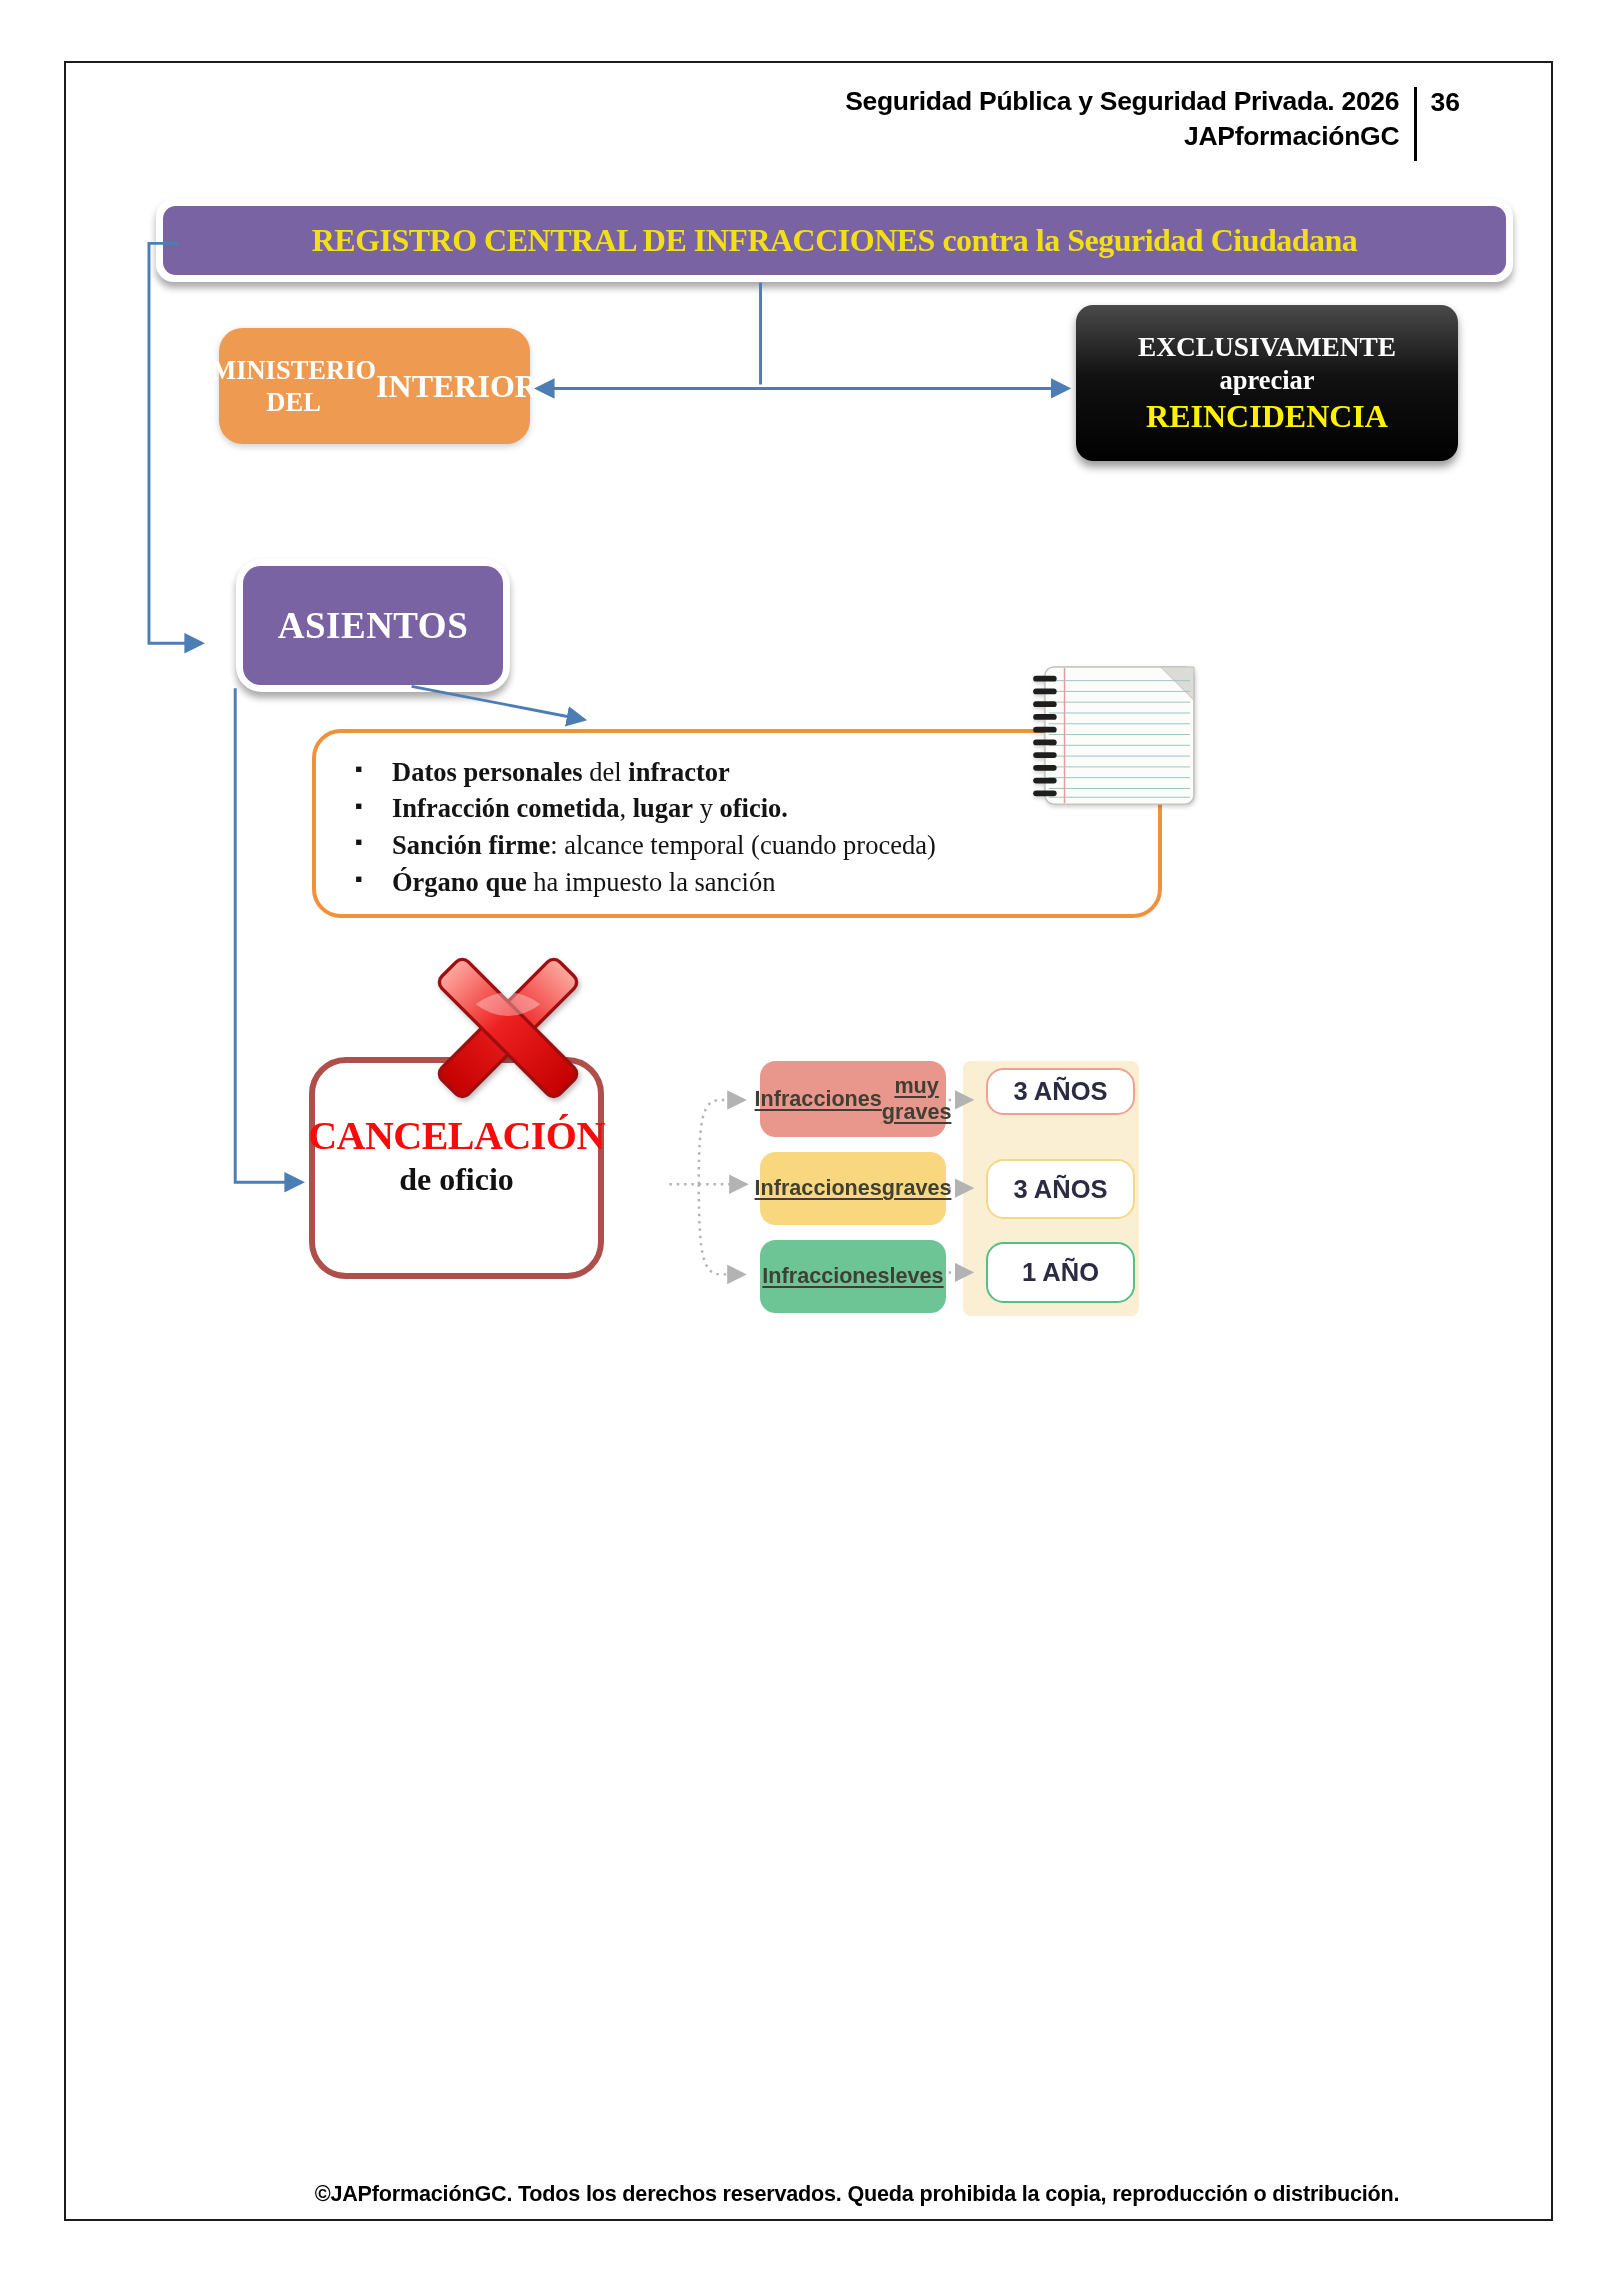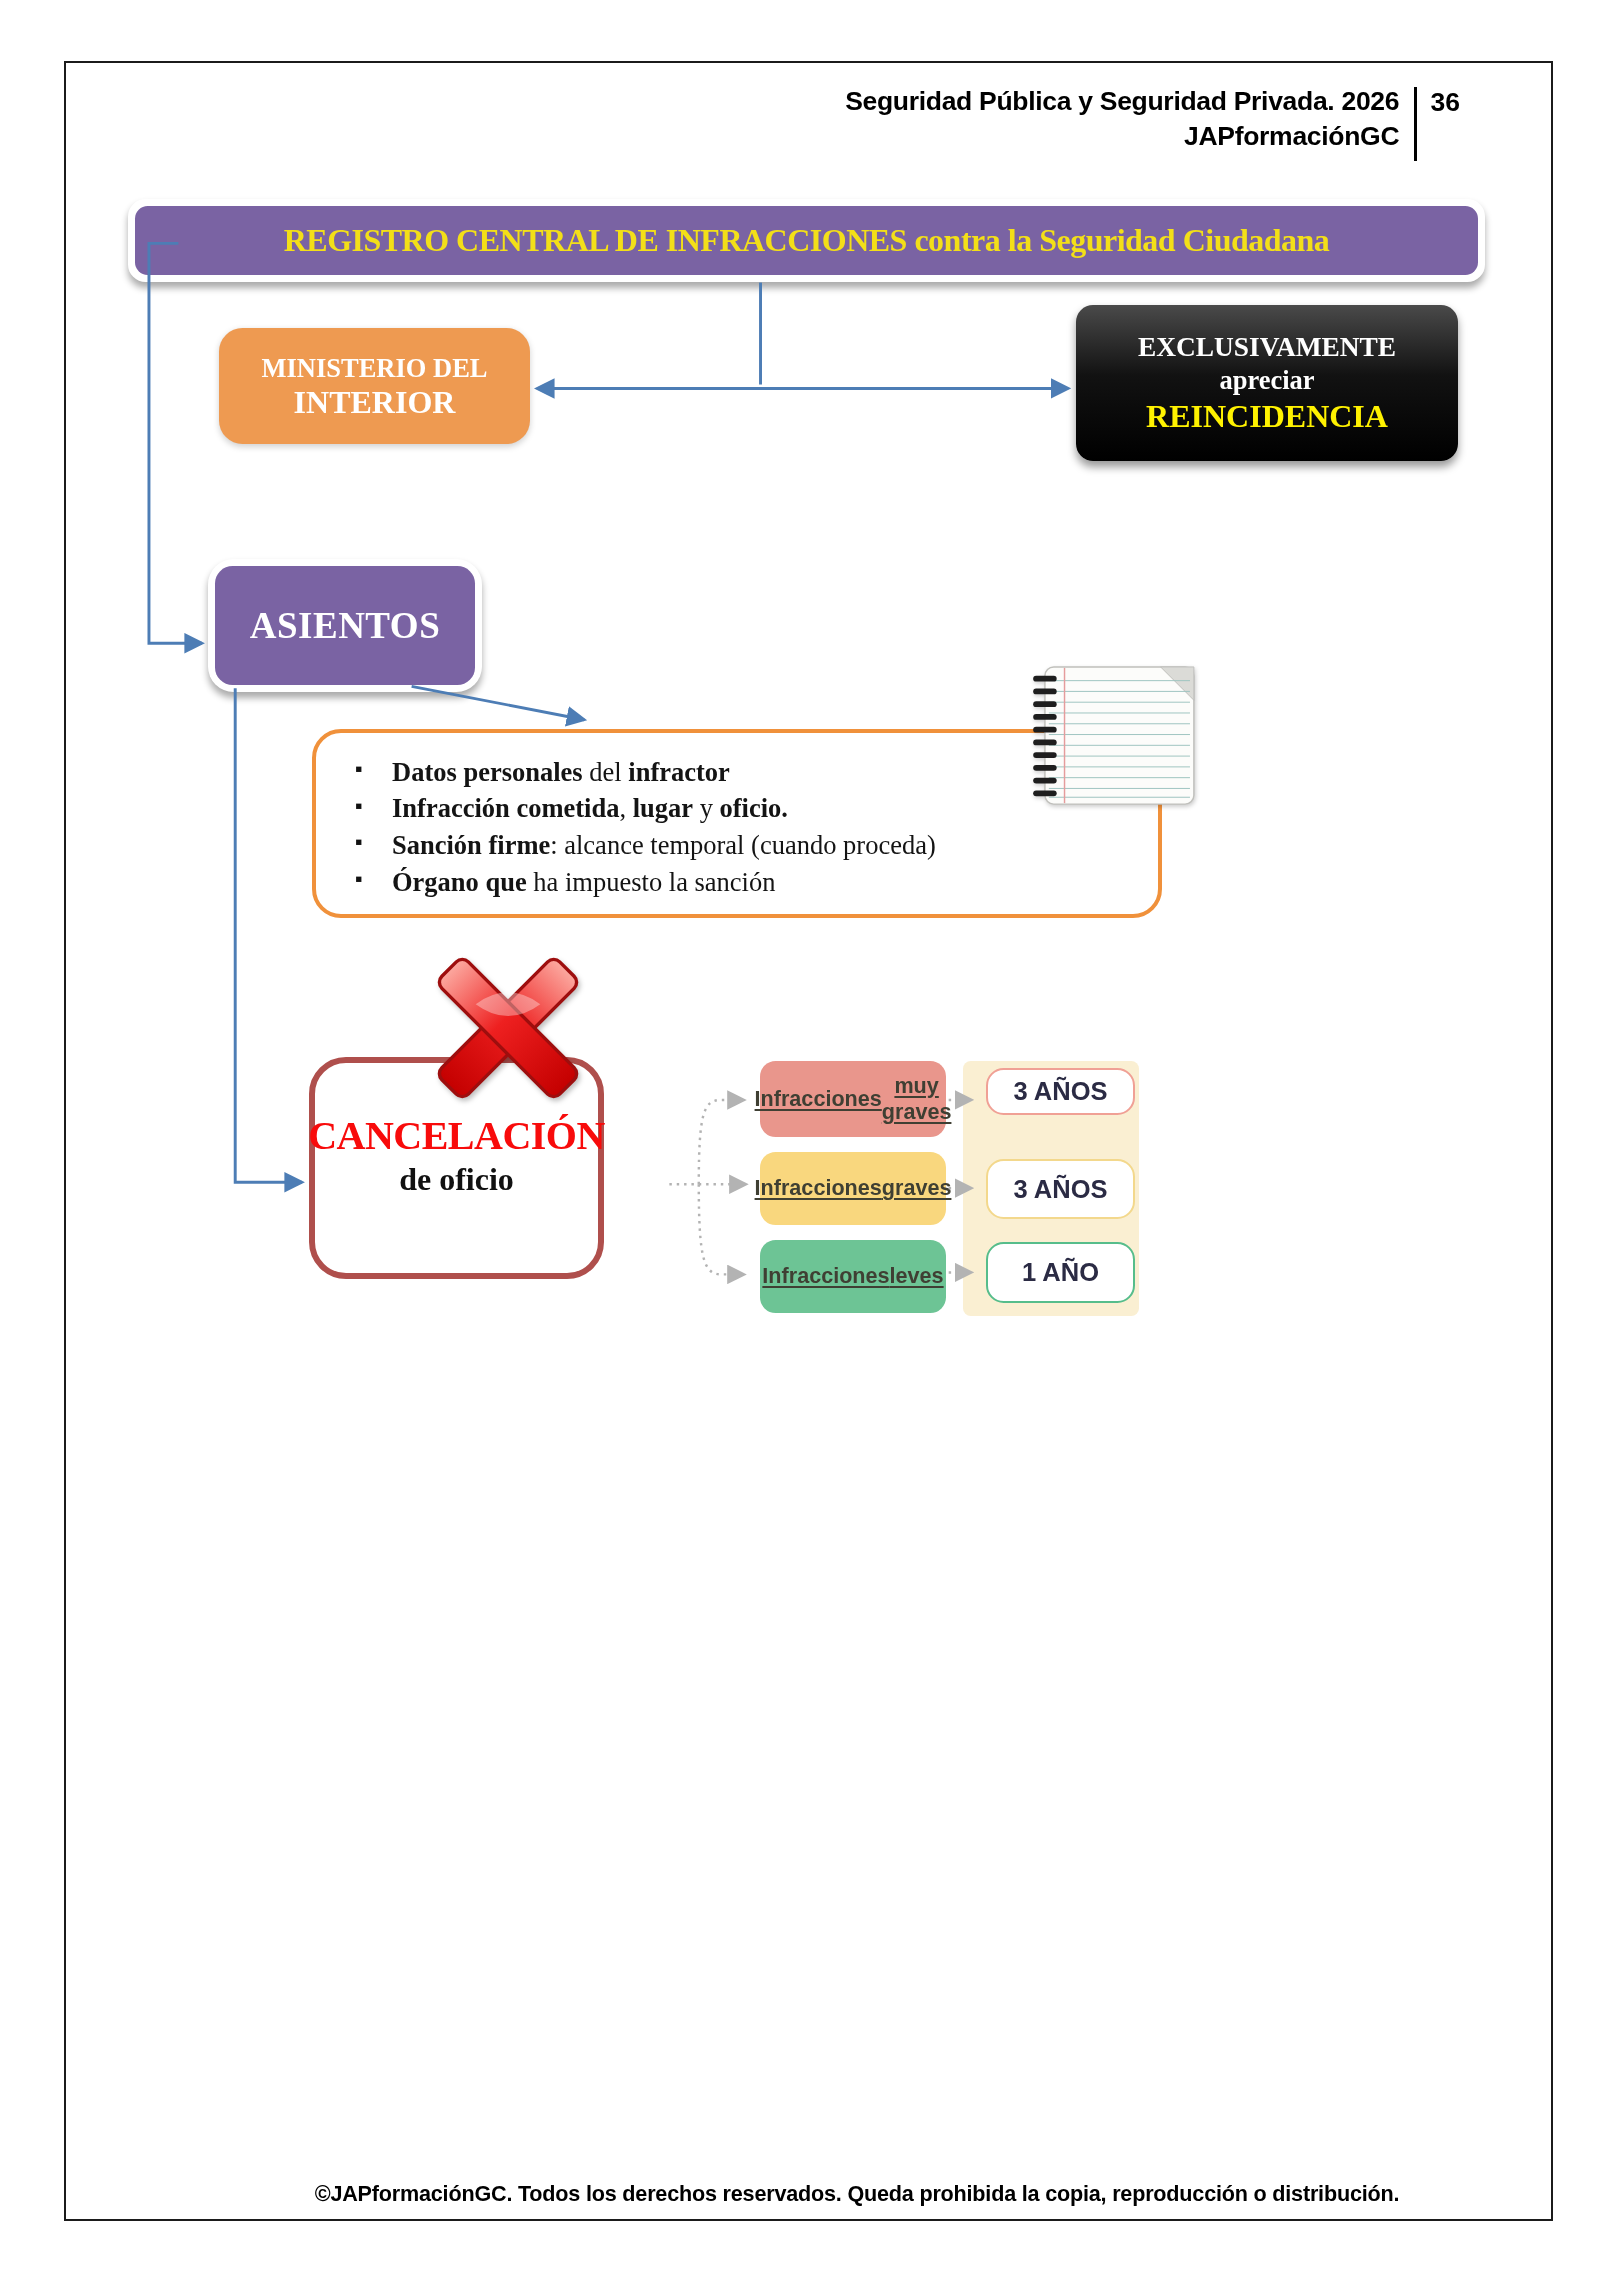--- a/index.html
+++ b/index.html
@@ -13,31 +13,31 @@
   .header-num{font-weight:bold;font-size:26.5px;line-height:37px;}
 
   
   .connectors{position:absolute;left:0;top:0;z-index:5;pointer-events:none;}
   .blue{stroke:var(--connector-blue,#4D7DB5);stroke-width:3;fill:none;}
   .gray{stroke:var(--connector-gray,#B3B3B3);stroke-width:2.5;fill:none;stroke-dasharray:2.5 5;}
   .mblue{fill:var(--connector-blue,#4D7DB5);}
   .mgray{fill:var(--connector-gray,#B3B3B3);}
 
   
-  .frame{position:absolute;background:#fff;border-radius:17.6px;box-shadow:0 5.9px 7.8px rgba(0,0,0,.33);padding:6.9px;box-sizing:border-box;z-index:2;}
+  .frame{position:absolute;background:#fff;border-radius:17.6px;box-shadow:0 5.9px 7.8px rgba(0,0,0,.33);padding:6.9px;box-sizing:border-box;z-index:2;margin-left:28px;}
   .frame-inner{width:100%;height:100%;border-radius:12.7px;background:var(--purple,#7A63A3);display:flex;flex-direction:column;align-items:center;justify-content:center;}
   .banner-frame{left:128px;top:199px;width:1357px;height:83px;}
   .banner-title{font-family:"Liberation Serif",serif;font-weight:bold;font-size:32px;letter-spacing:-0.5px;color:var(--banner-text,#F3DF18);white-space:nowrap;}
   .asientos-frame{left:208px;top:559px;width:274px;height:133px;border-radius:25.5px;}
   .asientos-inner{border-radius:17.6px;}
   .asientos-label{font-family:"Liberation Serif",serif;font-weight:bold;font-size:37px;color:#fff;letter-spacing:0.5px;}
 
   
   .node{position:absolute;z-index:2;box-sizing:border-box;font-family:"Liberation Serif",serif;font-weight:bold;color:#fff;text-align:center;}
-  .ministerio{left:219px;top:328px;width:311px;height:116px;background:var(--node-orange,#EE9A51);border-radius:23.5px;display:flex;flex-direction:column;align-items:center;justify-content:center;box-shadow:0 2.9px 5.9px rgba(0,0,0,.18);}
+  .ministerio{left:219px;top:328px;width:311px;height:116px;background:var(--node-orange,#EE9A51);border-radius:23.5px;display:flex;flex-direction:row;align-items:center;justify-content:center;box-shadow:0 2.9px 5.9px rgba(0,0,0,.18);}
   .min-l1{font-size:26.5px;line-height:32px;}
   .min-l2{font-size:32px;line-height:37px;}
   .reincidencia{left:1076px;top:305px;width:382px;height:156px;border-radius:17px;background:linear-gradient(180deg,#4A4A4A 0%,#121212 45%,#000 100%);display:flex;flex-direction:column;align-items:center;justify-content:center;box-shadow:0 5.9px 8.8px rgba(0,0,0,.4);}
   .rein-l1{font-size:27.4px;line-height:33px;}
   .rein-l2{font-size:26.5px;line-height:32px;}
   .rein-l3{font-size:32px;line-height:40px;color:var(--reincidencia-yellow,#FFF200);}
 
   
   .list-box{position:absolute;left:312px;top:729px;width:850px;height:189px;box-sizing:border-box;border:4.9px solid var(--list-border-orange,#F0913B);border-radius:29px;background:#fff;z-index:2;}
   .asiento-list{list-style:none;margin:0;padding:21.6px 17.6px 7.8px 33px;}

